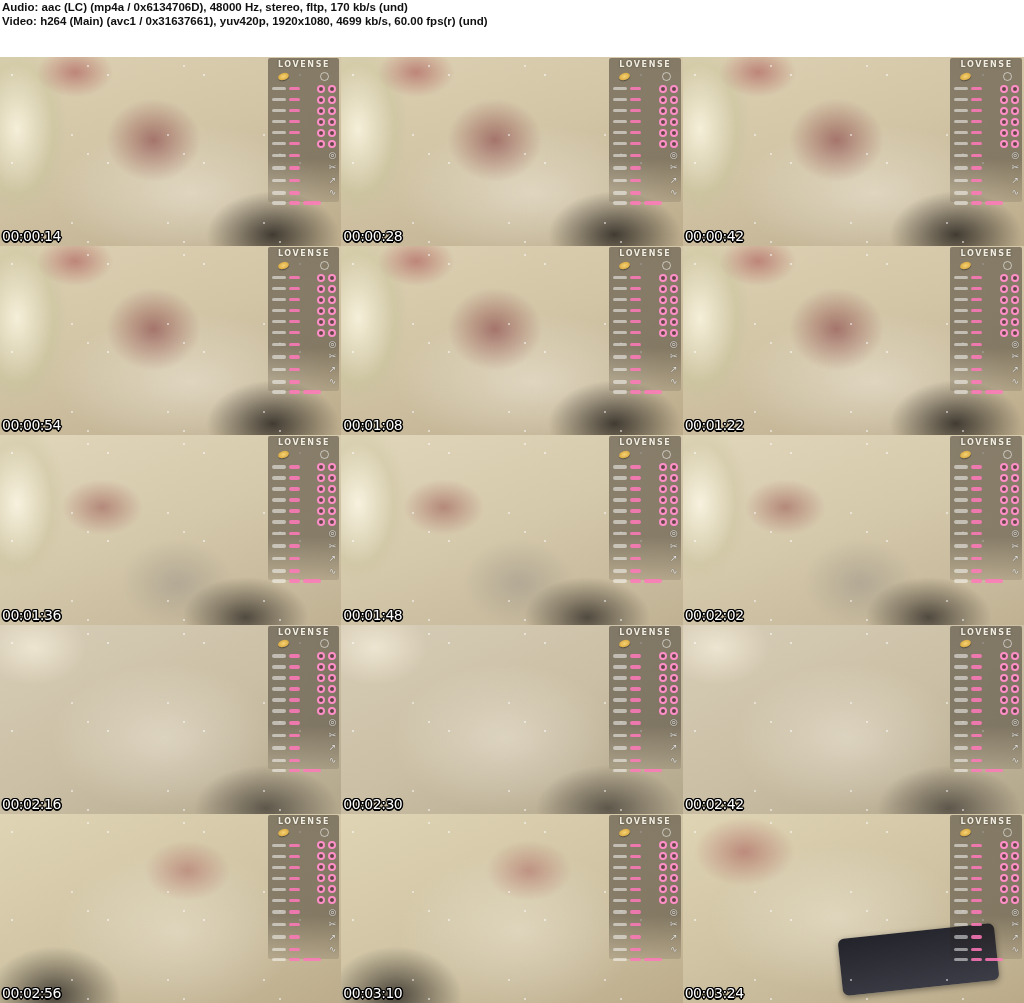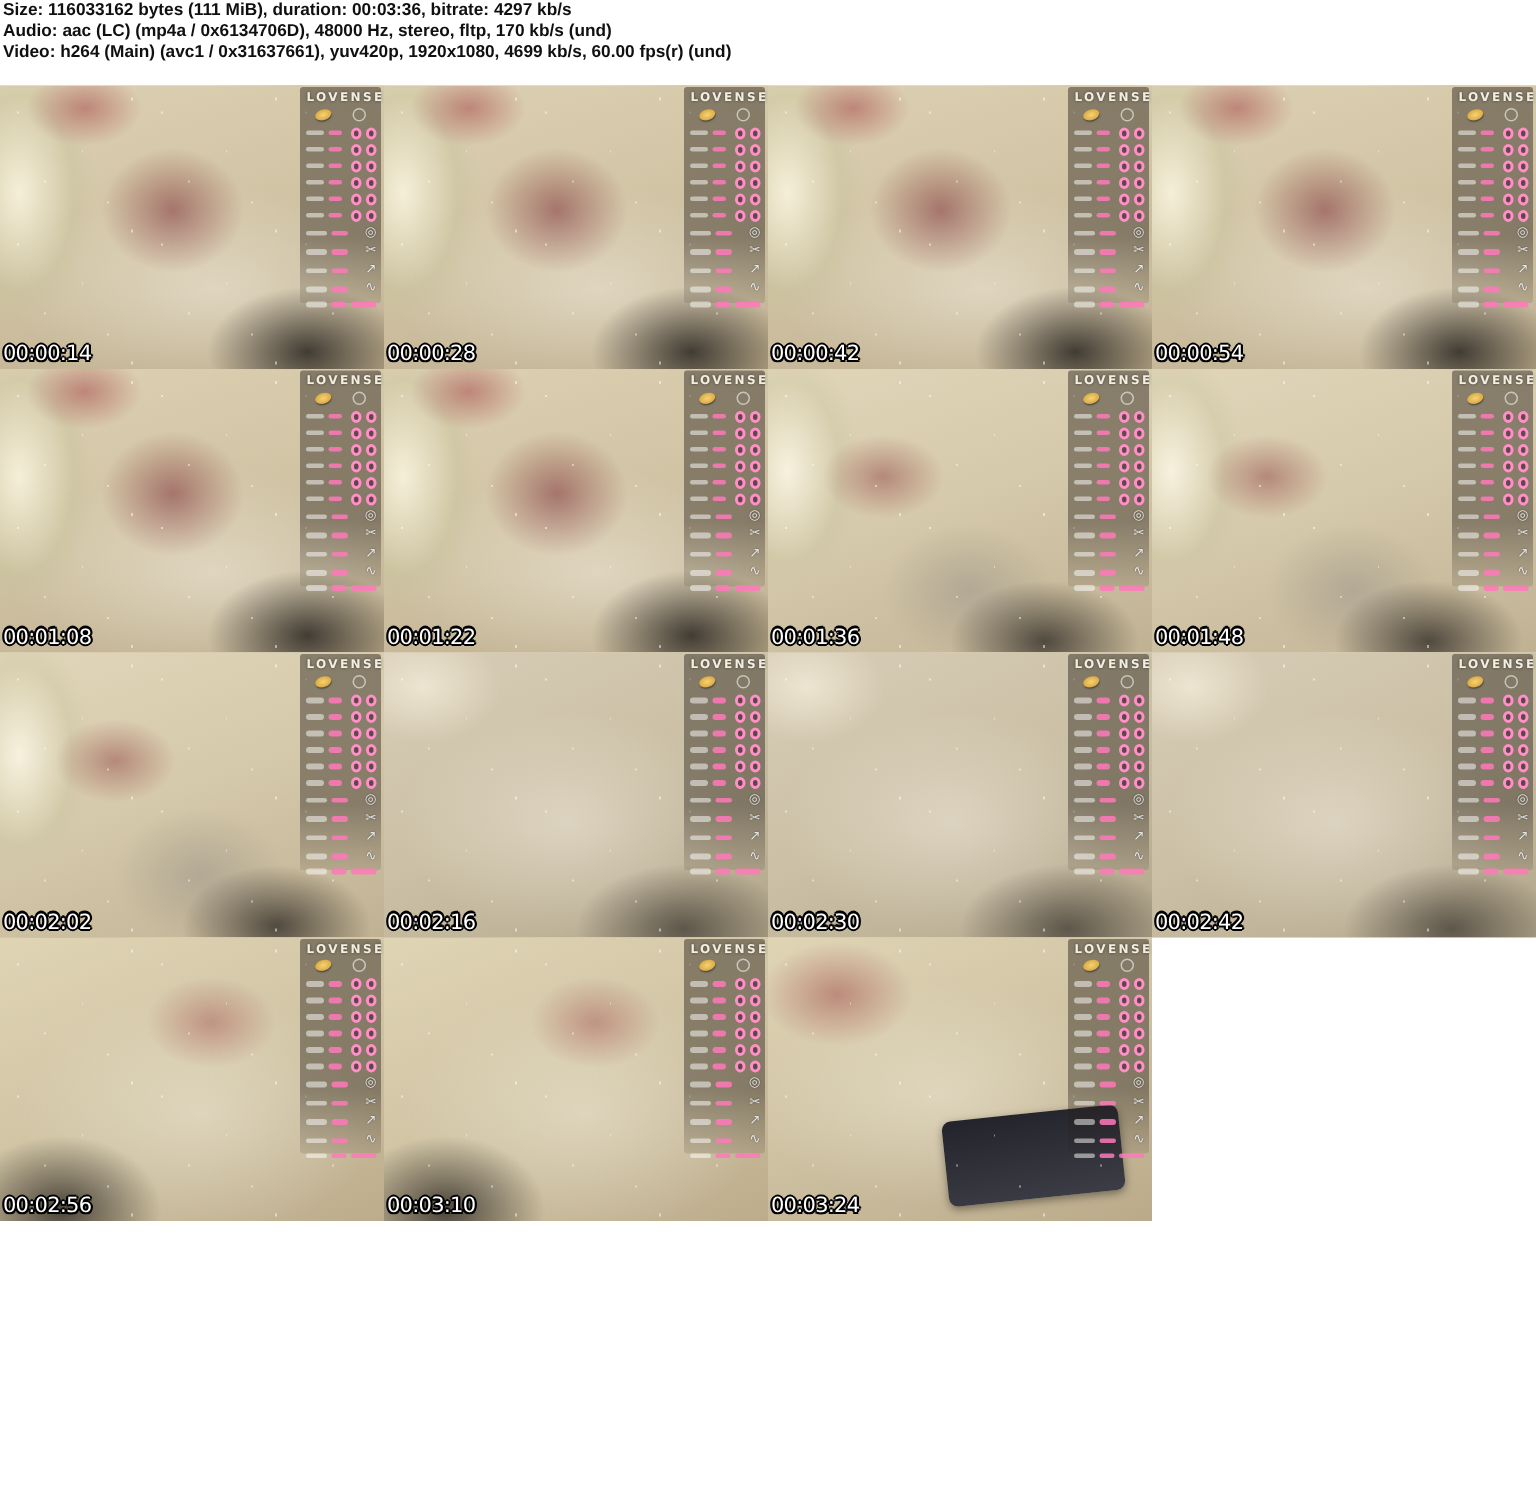--- a/index.html
+++ b/index.html
@@ -15,21 +15,21 @@
     padding:1px 0 0 2px; background:#ffffff;
   }
   .meta-line {
     font-weight:bold; font-size:11.5px; line-height:13.9px;
     color:#101010; white-space:nowrap; letter-spacing:0;
   }
 
   
   .grid {
     display:grid; width:1024px;
-    grid-template-columns:repeat(4, 1fr);
+    grid-template-columns:repeat(3, 1fr);
     grid-template-rows:repeat(5, 189.2px);
   }
   .thumb { position:relative; overflow:hidden; background:#cfc1a0; }
   .scene { position:absolute; inset:0; filter:saturate(0.95); }
 
   
   .v-wide-warm .scene {
     background:
       radial-gradient(ellipse 95px 62px at 80% 94%, rgba(28,25,22,.78), rgba(28,25,22,0) 70%),
       radial-gradient(ellipse 66px 58px at 45% 44%, rgba(120,33,44,.5), rgba(120,33,44,0) 72%),
@@ -139,21 +139,20 @@
     text-shadow:
       -1.5px 0 0 #000, 1.5px 0 0 #000, 0 -1.5px 0 #000, 0 1.5px 0 #000,
       -1px -1px 0 #000, 1px -1px 0 #000, -1px 1px 0 #000, 1px 1px 0 #000;
   }
 </style>
 </head>
 <body>
 
 <div class="sheet">
   <header class="meta">
-    <div class="meta-line">Size: 116033162 bytes (111 MiB), duration: 00:03:36, bitrate: 4297 kb/s</div>
     <div class="meta-line">Audio: aac (LC) (mp4a / 0x6134706D), 48000 Hz, stereo, fltp, 170 kb/s (und)</div>
     <div class="meta-line">Video: h264 (Main) (avc1 / 0x31637661), yuv420p, 1920x1080, 4699 kb/s, 60.00 fps(r) (und)</div>
   </header>
   <div class="grid">
   <div class="thumb v-wide-warm">
     <div class="scene"></div>
 
     <div class="snow"></div>
     <div class="tip-panel">
       <div class="wm">LOVENSE</div>

